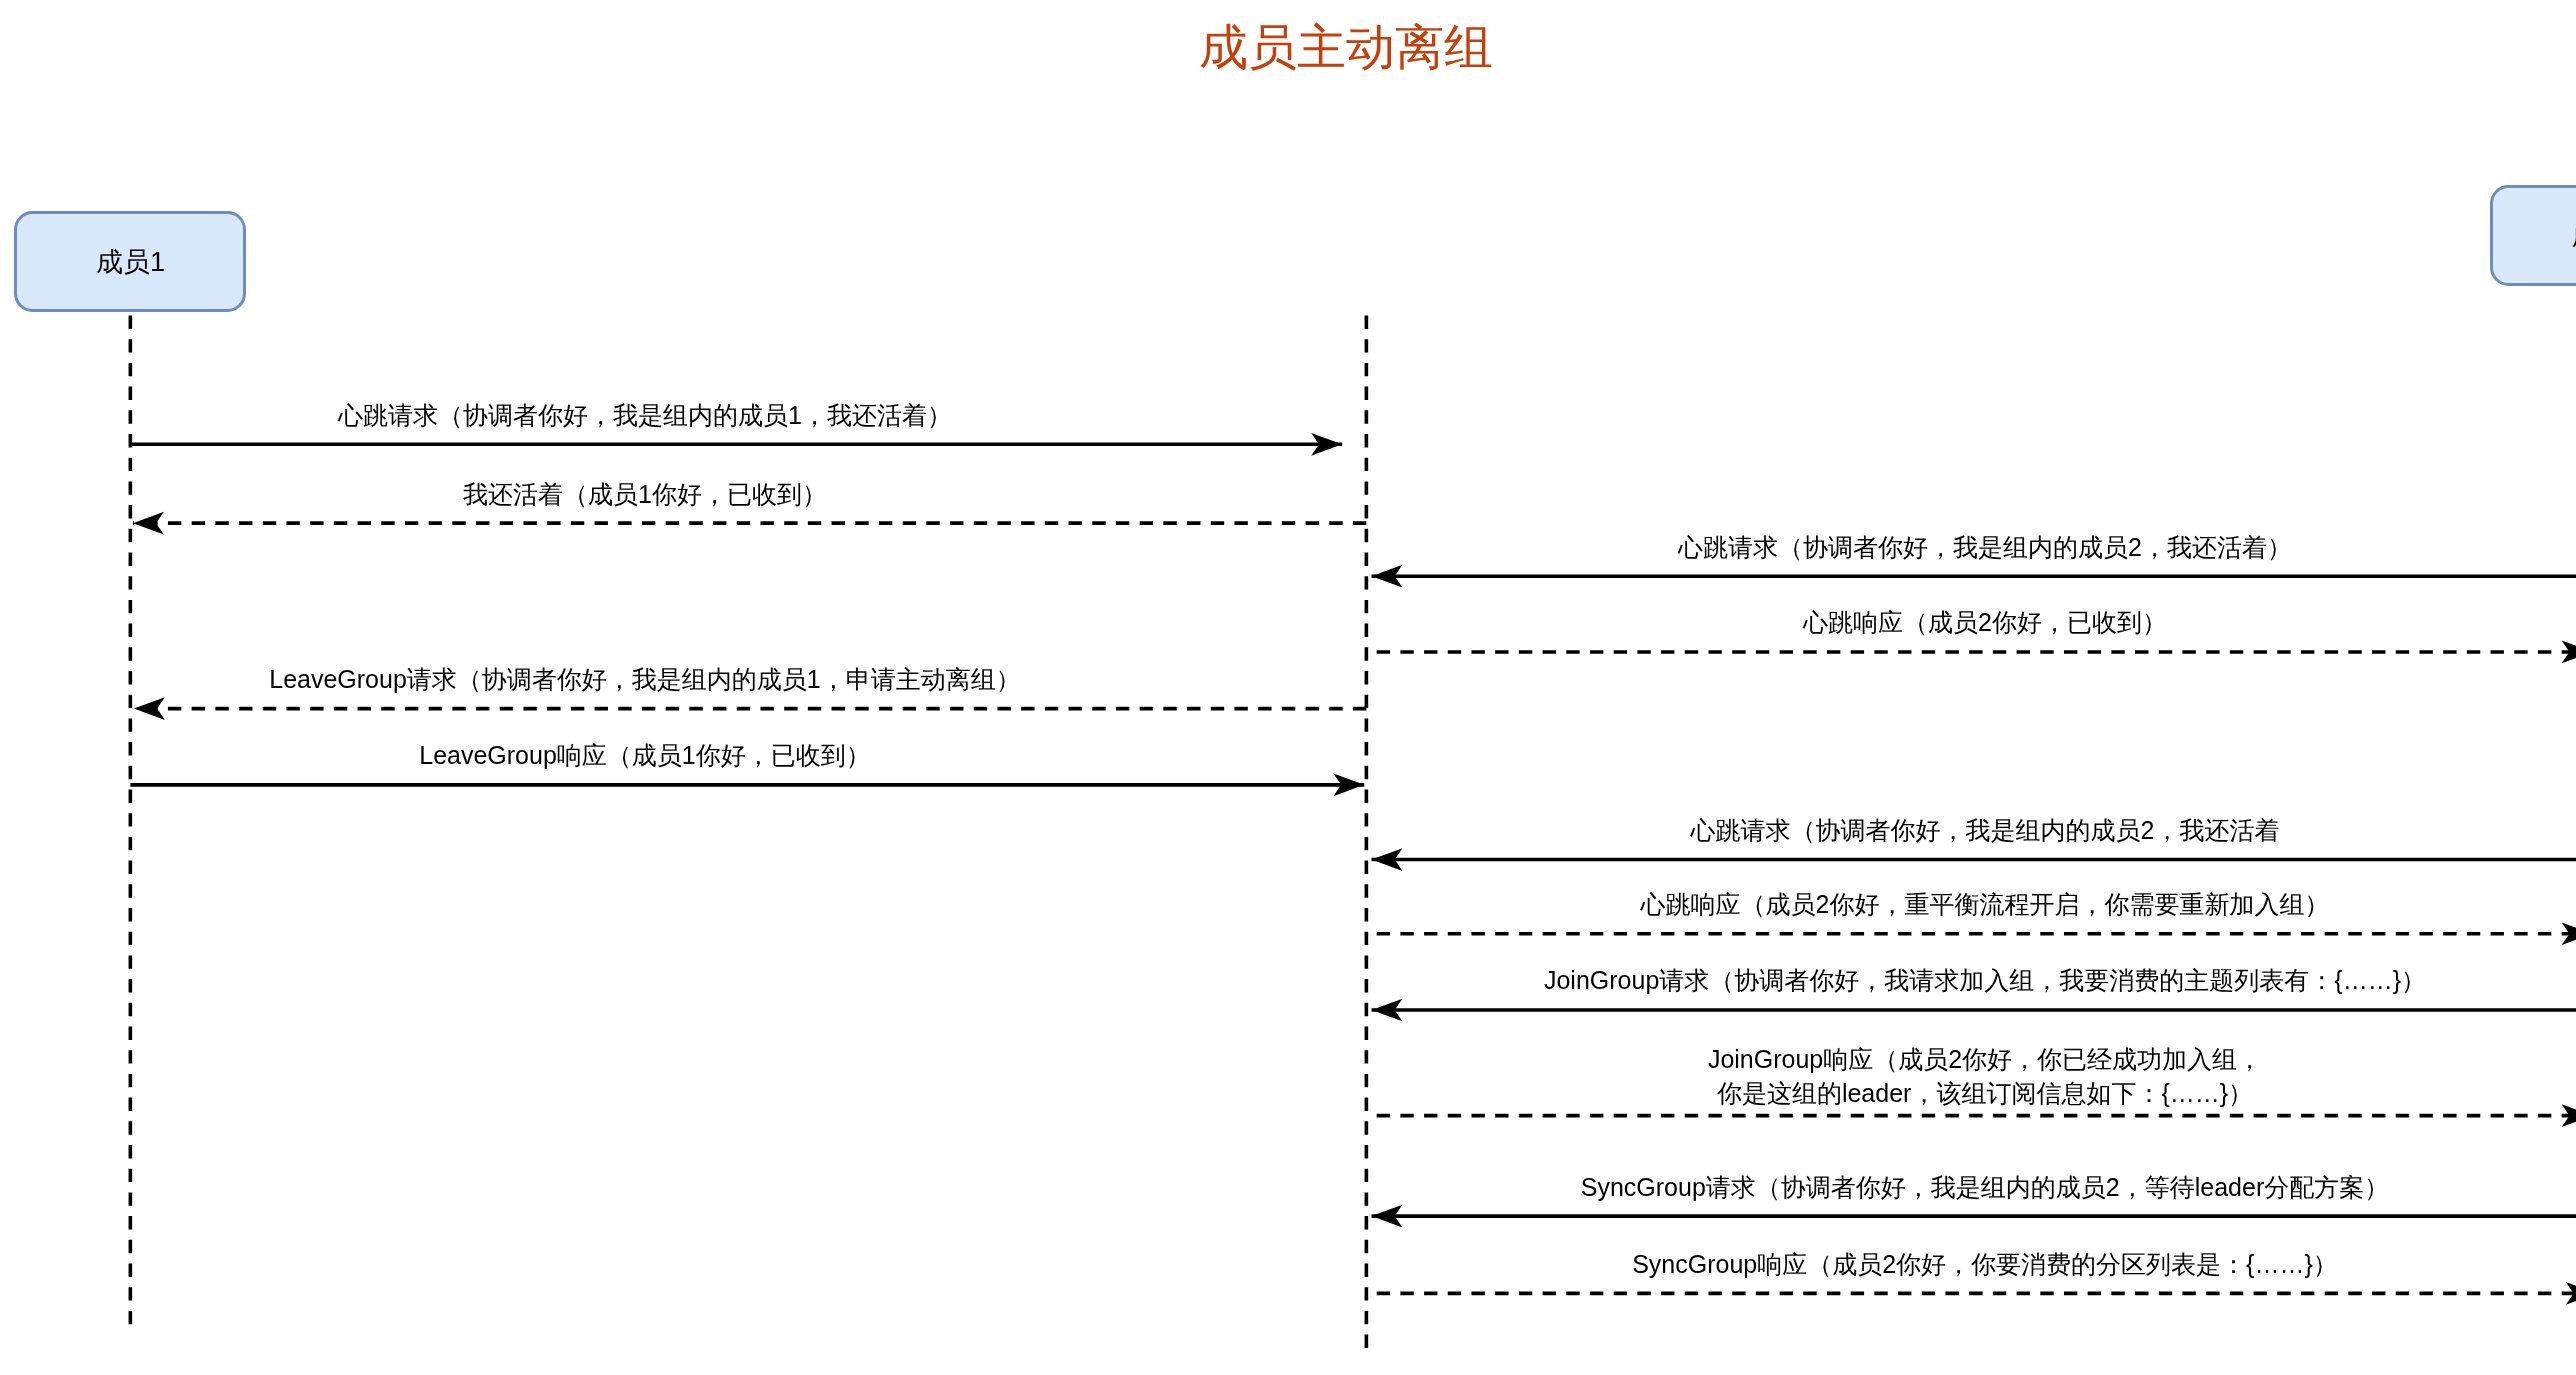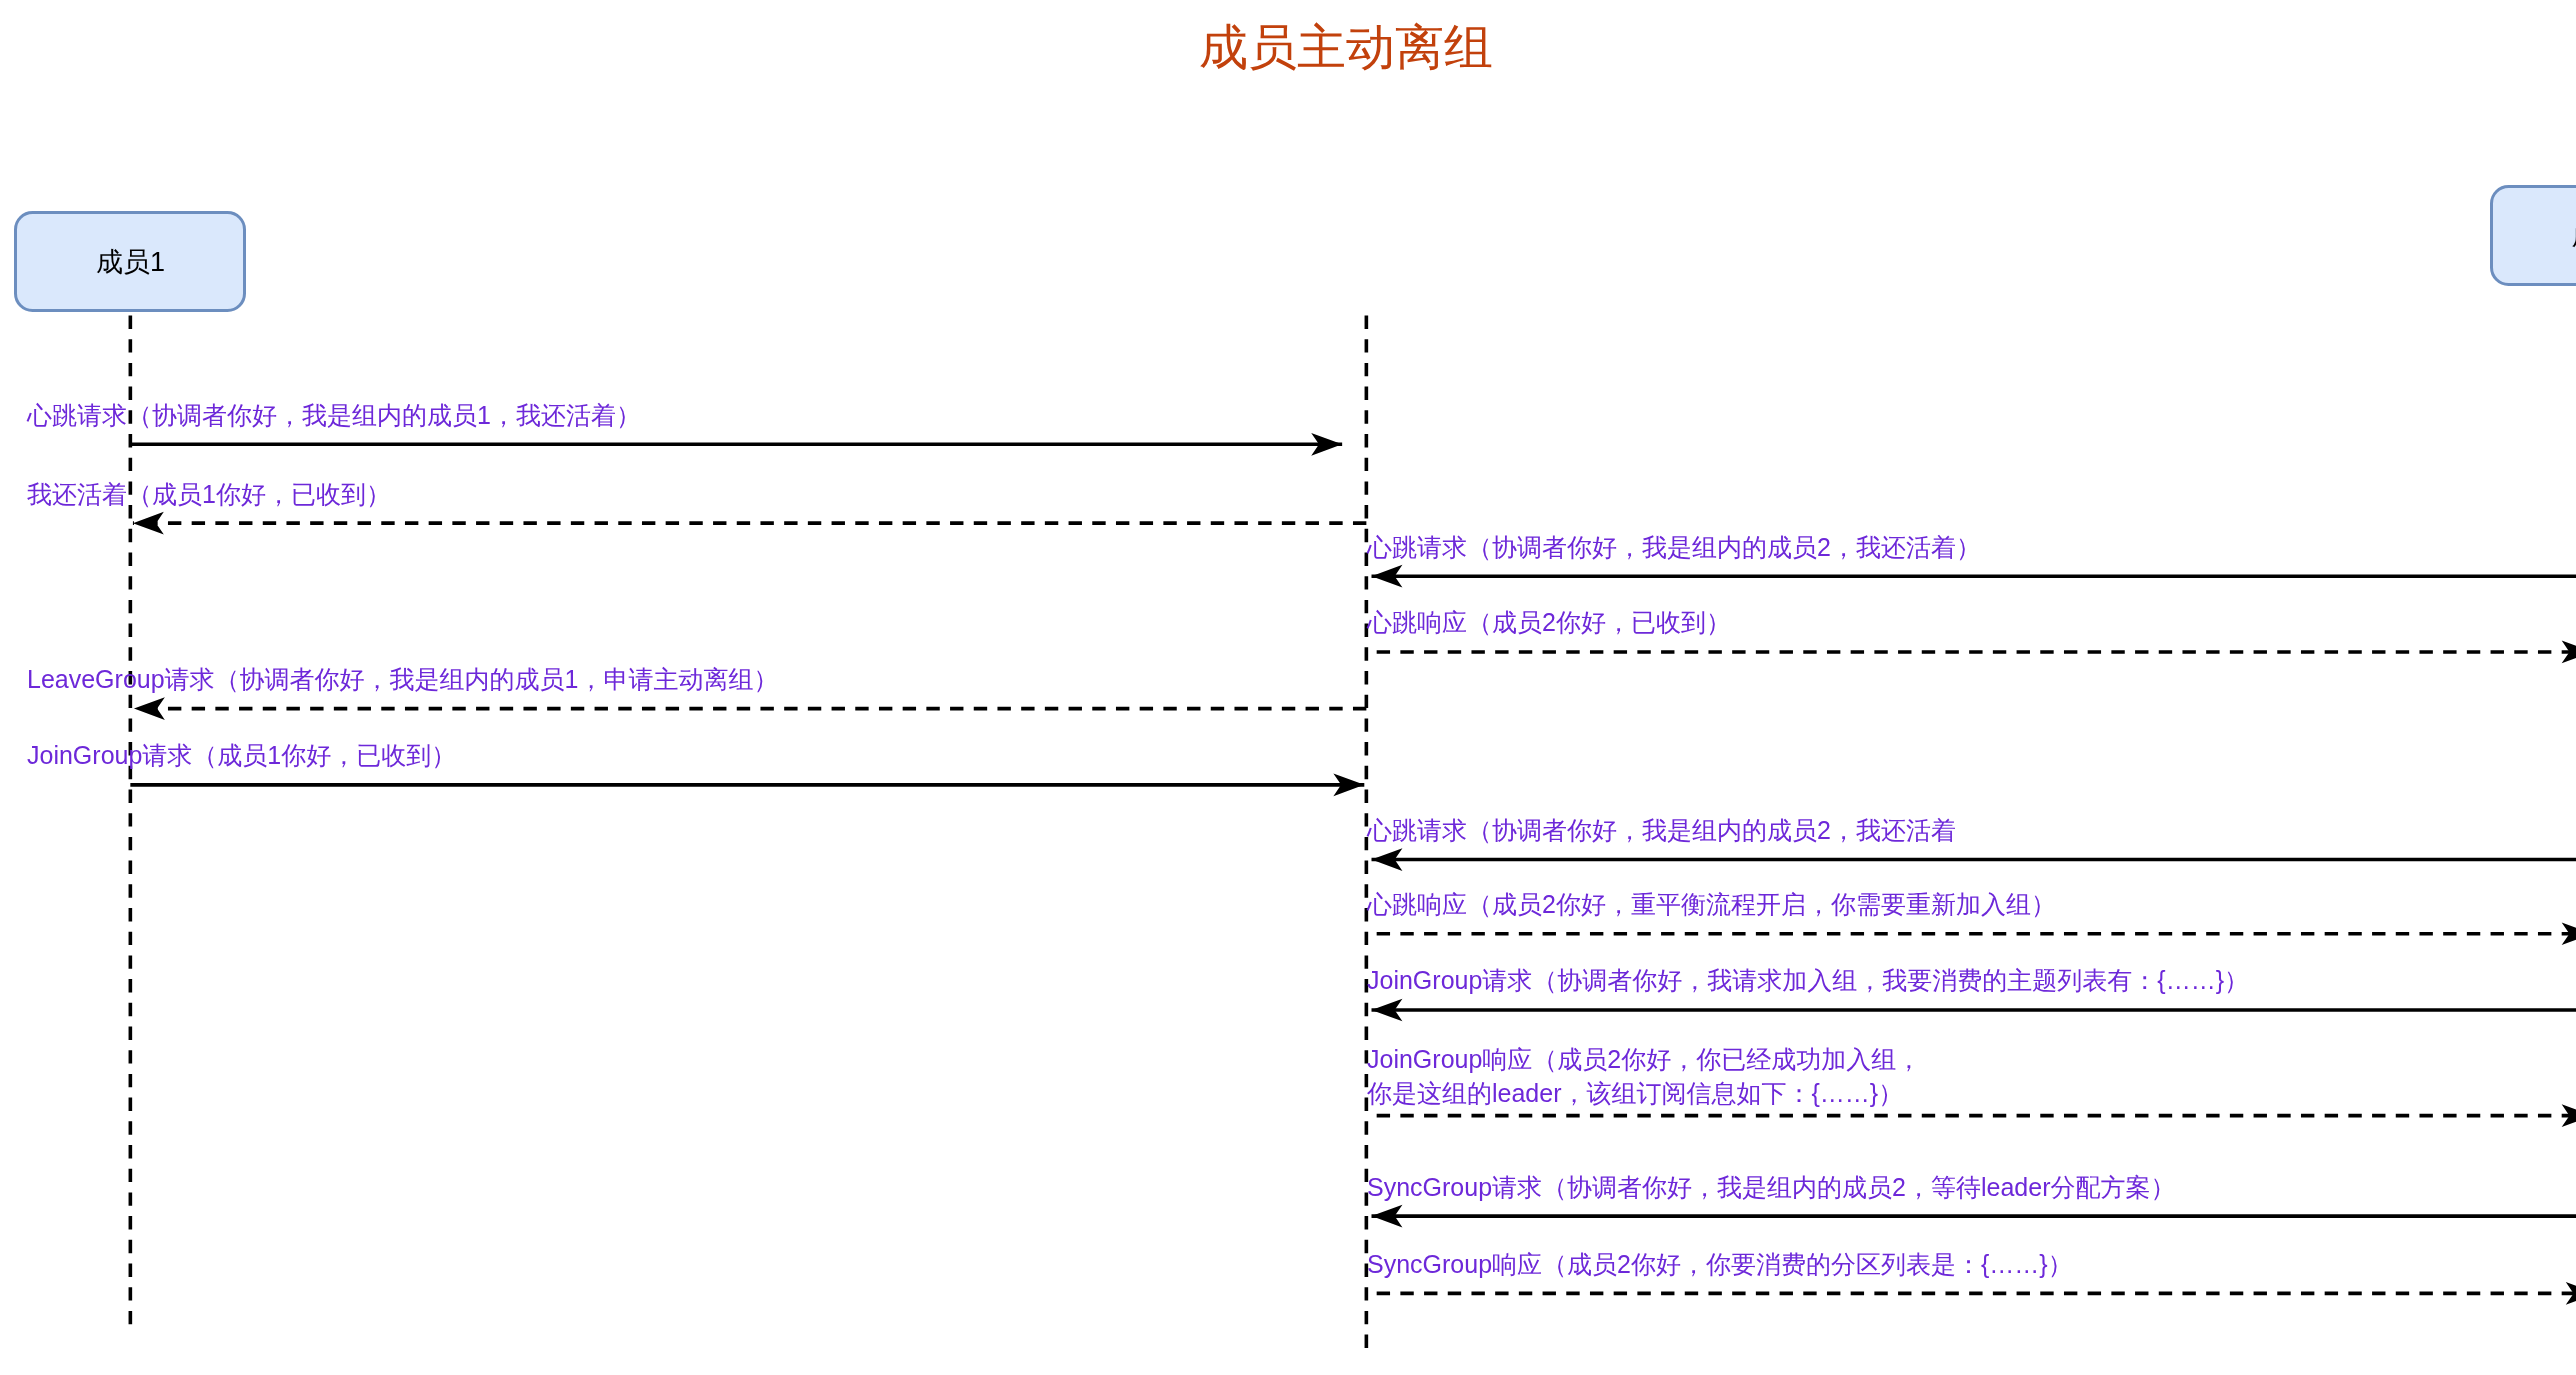--- a/index.html
+++ b/index.html
@@ -26,25 +26,25 @@
     border:3.1px solid #6c8ebf;
     border-radius:18.5px;
     display:flex;align-items:center;justify-content:center;
     font-size:27px;
     box-sizing:border-box;
     text-align:center;
   }
   .msg-label{
     position:absolute;
     width:1236px;
-    text-align:left;
+    text-align:center;
     font-size:25px;
     line-height:33px;
     white-space:pre-line;
-    color:#6d28d9;
+    color:#000000;
   }
   svg{position:absolute;left:0;top:0;}
 </style>
 </head>
 <body>
 
 <div id="stage">
 
   <div class="title">成员主动离组</div>
 
@@ -89,21 +89,21 @@
     <line x1="5054" y1="2360" x2="2662" y2="2360" stroke="#000" stroke-width="7" marker-end="url(#arrow)"></line>
 
     <line x1="2672" y1="2510" x2="5040" y2="2510" stroke="#000" stroke-width="7" stroke-dasharray="26 20" marker-end="url(#arrow)"></line>
   </svg>
 
   <div class="msg-label" style="left:27px;top:399px;">心跳请求（协调者你好，我是组内的成员1，我还活着）</div>
   <div class="msg-label" style="left:27px;top:478px;">我还活着（成员1你好，已收到）</div>
   <div class="msg-label" style="left:1367px;top:531px;">心跳请求（协调者你好，我是组内的成员2，我还活着）</div>
   <div class="msg-label" style="left:1367px;top:606px;">心跳响应（成员2你好，已收到）</div>
   <div class="msg-label" style="left:27px;top:663px;">LeaveGroup请求（协调者你好，我是组内的成员1，申请主动离组）</div>
-  <div class="msg-label" style="left:27px;top:739px;">JoinGroup请求（成员1你好，已收到）</div>
+  <div class="msg-label" style="left:27px;top:739px;">LeaveGroup响应（成员1你好，已收到）</div>
   <div class="msg-label" style="left:1367px;top:814px;">心跳请求（协调者你好，我是组内的成员2，我还活着</div>
   <div class="msg-label" style="left:1367px;top:888px;">心跳响应（成员2你好，重平衡流程开启，你需要重新加入组）</div>
   <div class="msg-label" style="left:1367px;top:964px;">JoinGroup请求（协调者你好，我请求加入组，我要消费的主题列表有：{……}）</div>
   <div class="msg-label" style="left:1367px;top:1042px;line-height:34px;">JoinGroup响应（成员2你好，你已经成功加入组，
 你是这组的leader，该组订阅信息如下：{……}）</div>
   <div class="msg-label" style="left:1367px;top:1171px;">SyncGroup请求（协调者你好，我是组内的成员2，等待leader分配方案）</div>
   <div class="msg-label" style="left:1367px;top:1248px;">SyncGroup响应（成员2你好，你要消费的分区列表是：{……}）</div>
 
 </div>
 

